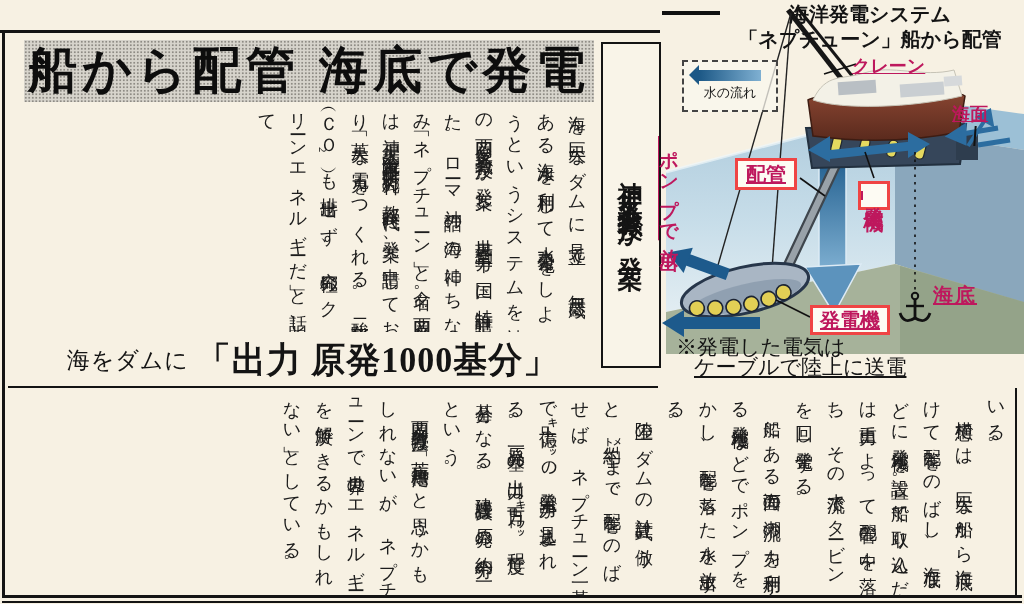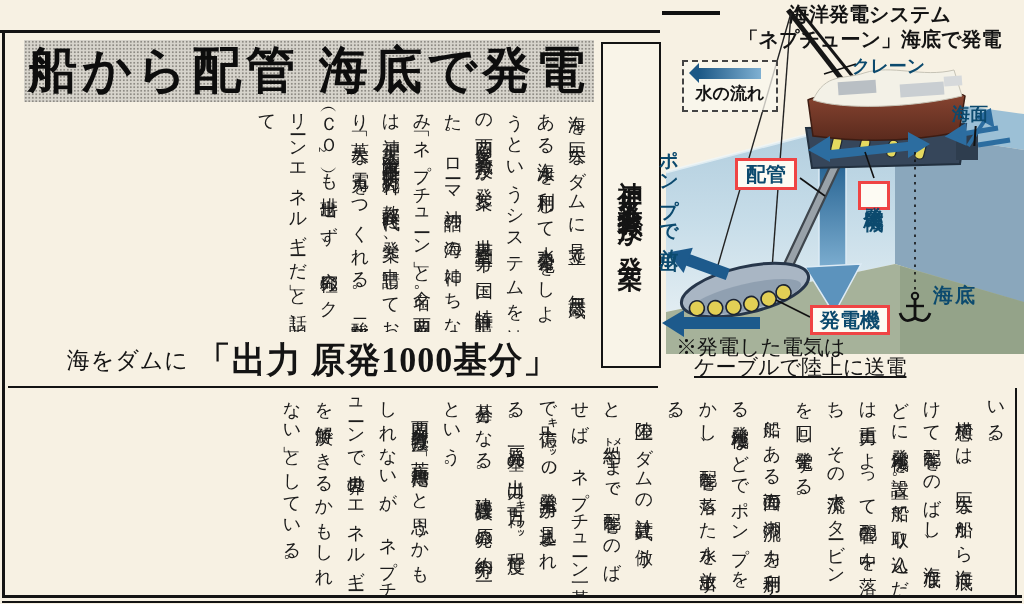--- a/index.html
+++ b/index.html
@@ -48,36 +48,36 @@
   
   .subheadline{
     position:absolute; left:40px; top:334px; width:545px; height:52px;
     display:flex; align-items:center; justify-content:center; gap:8px; white-space:nowrap;
   }
   .sub-prefix{font-size:23px; font-weight:400; letter-spacing:1px;}
   .sub-quote{font-size:34px; font-weight:900; letter-spacing:1px; transform:scaleY(1.05);}
   
   .diagram{position:absolute; left:660px; top:0; width:344px; height:385px;padding-left:27px;}
   .diagram svg{position:absolute; left:0; top:0;}
-  .dg-label{position:absolute; font-weight:700; white-space:nowrap; color:#0c4a6e;}
+  .dg-label{position:absolute; font-weight:700; white-space:nowrap; color:#be185d;text-decoration:underline;}
   .dg-title{
     position:absolute; left:70px; top:2px; width:280px; text-align:center;
     font-weight:700; font-size:20px; line-height:25px;
   }
   .dg-dash{position:absolute; left:2px; top:11px; width:58px; height:4px; background:#111;}
   .flow-box{
     position:absolute; left:22px; top:60px; width:92px; height:48px;
     border:2px dashed #444; background:rgba(250,247,238,.75);
     display:flex; flex-direction:column; align-items:center; justify-content:center;
   }
   .flow-arrow{position:relative; width:62px; height:11px; margin-bottom:3px;
     background:linear-gradient(to right,#1c5886,#7fb0d2);}
   .flow-arrow:before{content:""; position:absolute; left:-14px; top:-5px;
     border:10.5px solid rgba(0,0,0,0); border-right-color:#1c5886; border-left-width:4px;}
-  .flow-label{font-size:17px; font-weight:700;}
+  .flow-label{font-size:13px; font-weight:400;}
   .crane-label{left:192px; top:54px; font-size:18px;}
   .surface-label{left:292px; top:102px; font-size:18px;text-align:right;}
   .surface-tick{position:absolute; left:314px; top:126px; width:2px; height:20px; background:#111; transform:rotate(4deg);}
   .pump-label{
     left:-4px; top:136px; writing-mode:vertical-rl; font-size:19px; letter-spacing:3px; height:140px;
   }
   .boxed{border:3px solid #ef4444; background:#fdfbf3; line-height:1.1;}
   .pipe-label{left:75px; top:158px; font-size:20px; padding:2px 8px;}
   .gen-ship-label{left:198px; top:181px; writing-mode:vertical-rl; font-size:20px; letter-spacing:3px; padding:7px 2px;}
   .gen-pod-label{left:150px; top:305px; font-size:20px; padding:1px 7px;}
@@ -236,21 +236,21 @@
       <g stroke="#111" stroke-width="1.6">
         <line x1="140" y1="178" x2="165" y2="196"></line>
         <line x1="214" y1="178" x2="205" y2="152"></line>
         <line x1="150" y1="317" x2="116" y2="300"></line>
       </g>
     </svg>
 
     <div class="dg-dash"></div>
     <div class="dg-title sans">
       <div>海洋発電システム</div>
-      <div>「ネプチューン」海底で発電</div>
+      <div>「ネプチューン」船から配管</div>
     </div>
 
     <div class="flow-box">
       <div class="flow-arrow"></div>
       <div class="flow-label">水の流れ</div>
     </div>
 
     <div class="dg-label sans crane-label">クレーン</div>
     <div class="dg-label surface-label">海面</div>
     <div class="surface-tick"></div>

